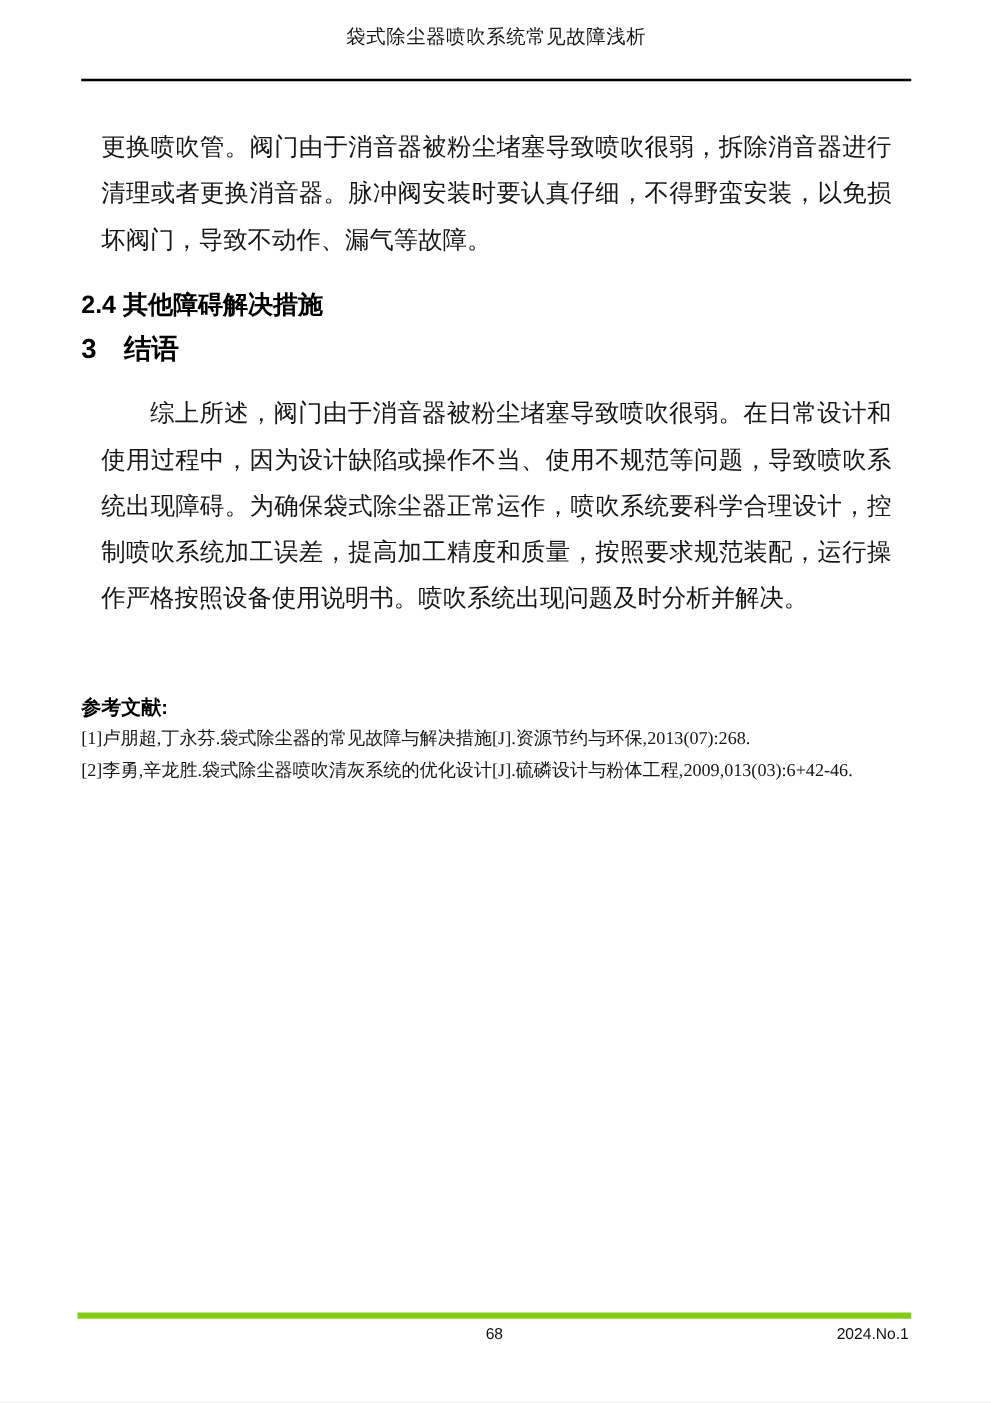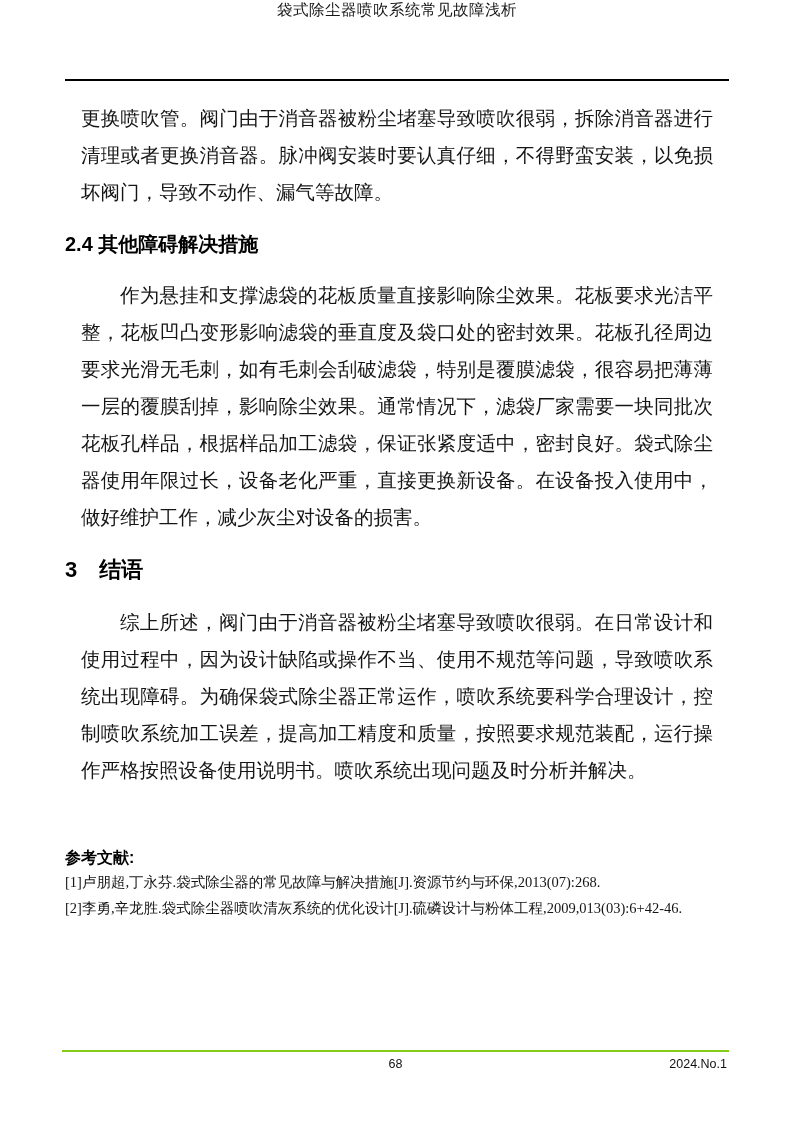--- a/index.html
+++ b/index.html
@@ -11,24 +11,24 @@
     margin: 0 auto;
     background: #ffffff;
     color: #151515;
     font-family: "Liberation Serif", "DejaVu Serif", serif;
     overflow: hidden;
   }
   
   .running-head {
     position: absolute;
     top: 0; left: 65px; right: 64px;
-    height: 81px;
+    height: 65px;
     display: flex;
     justify-content: center;
-    align-items: flex-start;
+    align-items: center;
     padding-bottom: 5px;
     border-bottom: 2.5px solid #000;
     font-size: 15.5px;
     letter-spacing: 0.5px;
   }
   
   .content {
     position: absolute;
     top: 84px; left: 65px; right: 64px;
   }
@@ -67,21 +67,21 @@
     margin: 0;
     font-size: 14.5px;
     line-height: 25.5px;
     text-align: left;
   }
   
   .footer {
     position: absolute;
     left: 62px; right: 64px;
     top: 1050px;
-    border-top: 2px solid #84cc16;
+    border-top: 5px solid #84cc16;
   }
   .footer-row {
     position: relative;
     height: 26px;
     font-family: "Liberation Sans", "DejaVu Sans", sans-serif;
     font-size: 12.5px;
     color: #111;
   }
   .page-num {
     position: absolute;
@@ -104,21 +104,20 @@
     <span>袋式除尘器喷吹系统常见故障浅析</span>
   </div>
 
   <div class="content">
 
     <p class="body-par">更换喷吹管。阀门由于消音器被粉尘堵塞导致喷吹很弱，拆除消音器进行清理或者更换消音器。脉冲阀安装时要认真仔细，不得野蛮安装，以免损坏阀门，导致不动作、漏气等故障。</p>
 
 
     <h2 class="sec-head">2.4 其他障碍解决措施</h2>
 
-    <p class="body-par indent">作为悬挂和支撑滤袋的花板质量直接影响除尘效果。花板要求光洁平整，花板凹凸变形影响滤袋的垂直度及袋口处的密封效果。花板孔径周边要求光滑无毛刺，如有毛刺会刮破滤袋，特别是覆膜滤袋，很容易把薄薄一层的覆膜刮掉，影响除尘效果。通常情况下，滤袋厂家需要一块同批次花板孔样品，根据样品加工滤袋，保证张紧度适中，密封良好。袋式除尘器使用年限过长，设备老化严重，直接更换新设备。在设备投入使用中，做好维护工作，减少灰尘对设备的损害。</p>
 
     <h2 class="sec-head sec-head-big">3　结语</h2>
 
     <p class="body-par indent">综上所述，阀门由于消音器被粉尘堵塞导致喷吹很弱。在日常设计和使用过程中，因为设计缺陷或操作不当、使用不规范等问题，导致喷吹系统出现障碍。为确保袋式除尘器正常运作，喷吹系统要科学合理设计，控制喷吹系统加工误差，提高加工精度和质量，按照要求规范装配，运行操作严格按照设备使用说明书。喷吹系统出现问题及时分析并解决。</p>
 
     <div class="refs">
       <p class="refs-heading">参考文献:</p>
       <p class="ref-item">[1]卢朋超,丁永芬.袋式除尘器的常见故障与解决措施[J].资源节约与环保,2013(07):268.</p>
       <p class="ref-item">[2]李勇,辛龙胜.袋式除尘器喷吹清灰系统的优化设计[J].硫磷设计与粉体工程,2009,013(03):6+42-46.</p>
     </div>

